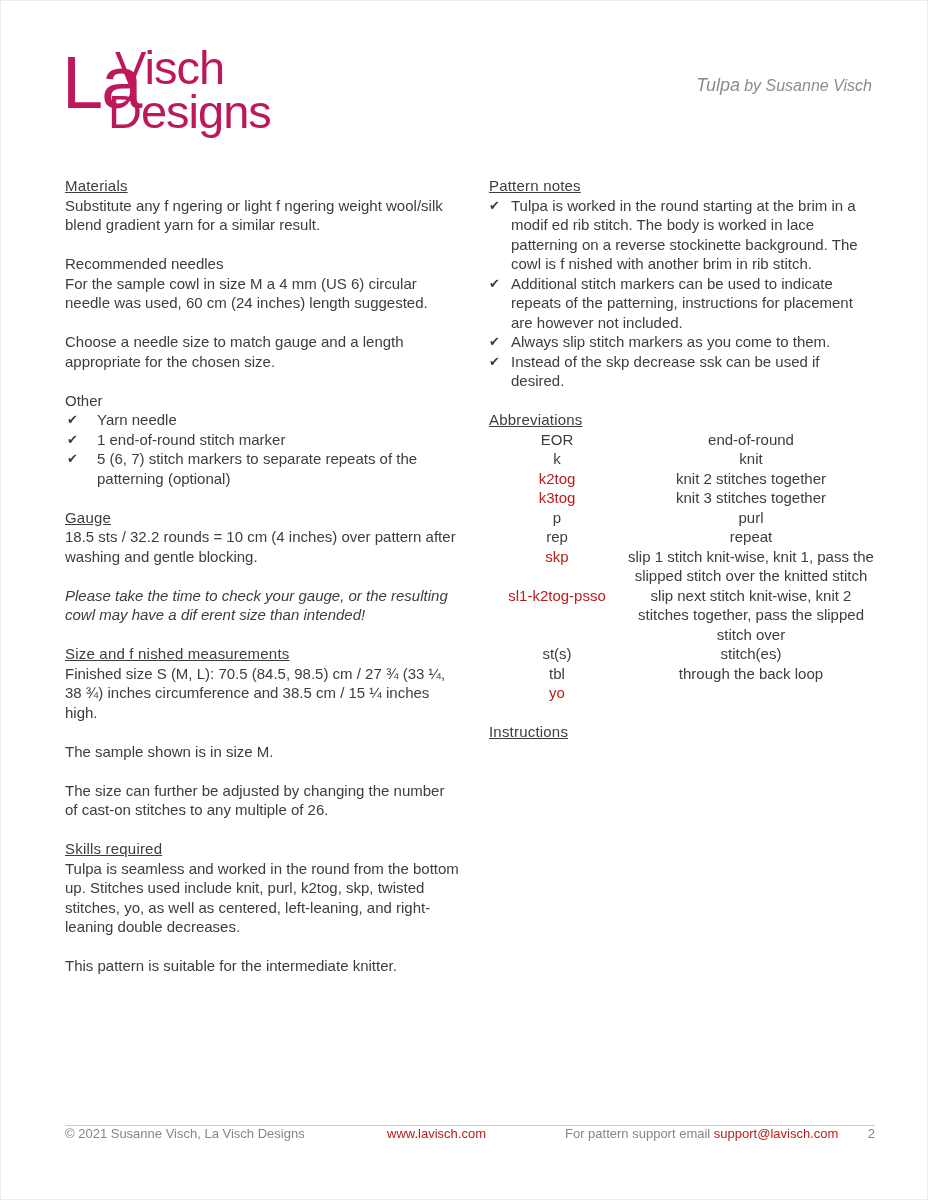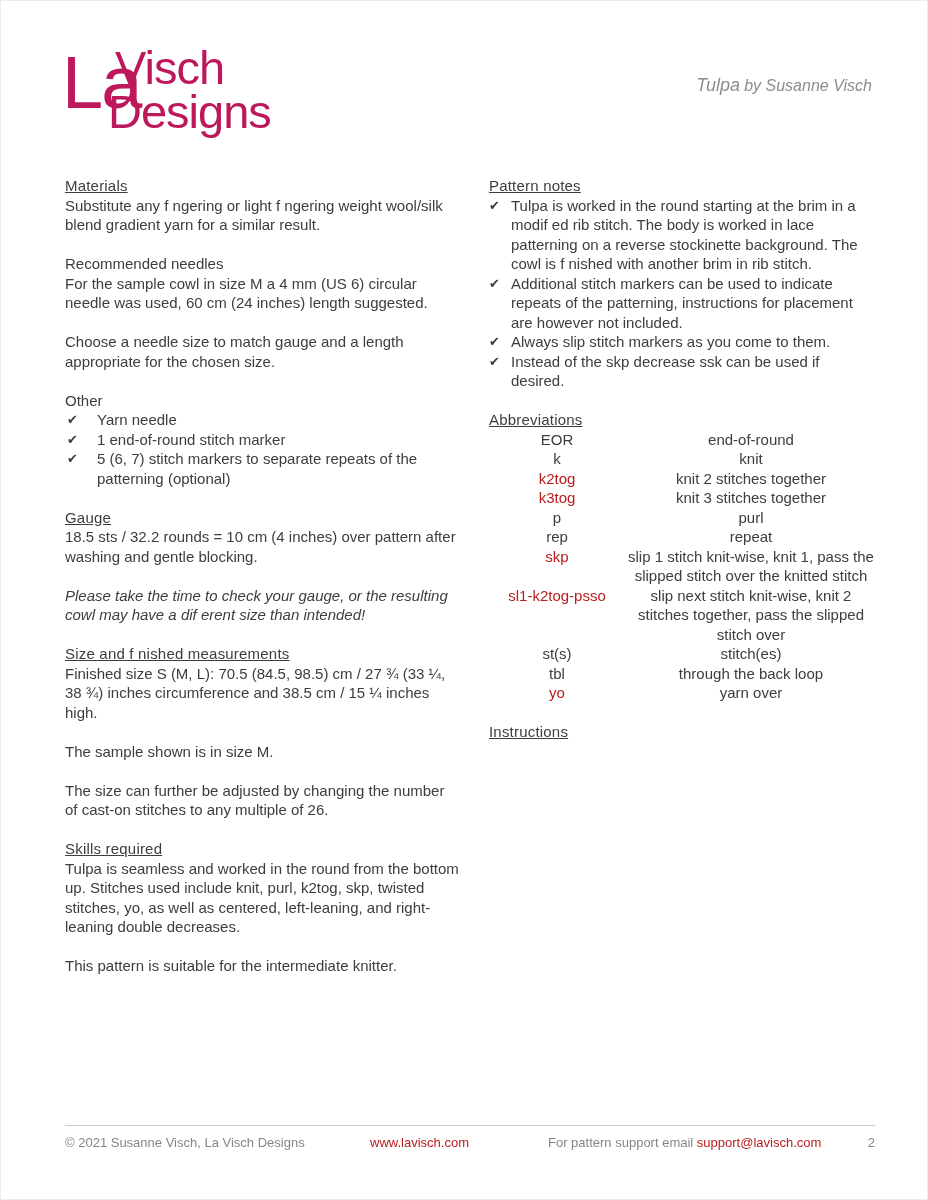--- a/index.html
+++ b/index.html
@@ -39,26 +39,25 @@
   
   .abbr{margin:0 0 19.5px;}
   .abbr-row{display:flex;text-align:center;}
   .abbr-term{width:136px;flex:none;}
   .abbr-desc{flex:1;}
   .link{color:#b91c1c;cursor:pointer;}
   
   .footer{
     position:absolute;left:65px;right:53px;top:1125px;
     border-top:1px solid #cccccc;
-    padding-top:9px;
     font-size:13px;line-height:16px;color:#868686;
     display:flex;align-items:baseline;
   }
   .footer .f-copy{width:305px;flex:none;}
-  .footer .f-site{width:178px;flex:none;}
+  .footer .f-site{width:178px;flex:none;margin-left:17px;}
   .footer .f-support{flex:1;}
   .footer .f-page{flex:none;}
 </style>
 </head>
 <body>
 
 <div class="page">
 
   <div class="logo">
     <span class="la">La</span>
@@ -177,21 +176,20 @@
         <div class="abbr-row">
           <span class="abbr-term">st(s)</span>
           <span class="abbr-desc">stitch(es)</span>
         </div>
         <div class="abbr-row">
           <span class="abbr-term">tbl</span>
           <span class="abbr-desc">through the back loop</span>
         </div>
         <div class="abbr-row">
           <span class="abbr-term"><span class="link">yo</span></span>
-          <span class="abbr-desc">yarn over</span>
         </div>
       </div>
 
       <div class="heading">Instructions</div>
 
     </div>
   </div>
 
   <div class="footer">
     <span class="f-copy">© 2021 Susanne Visch, La Visch Designs</span>

